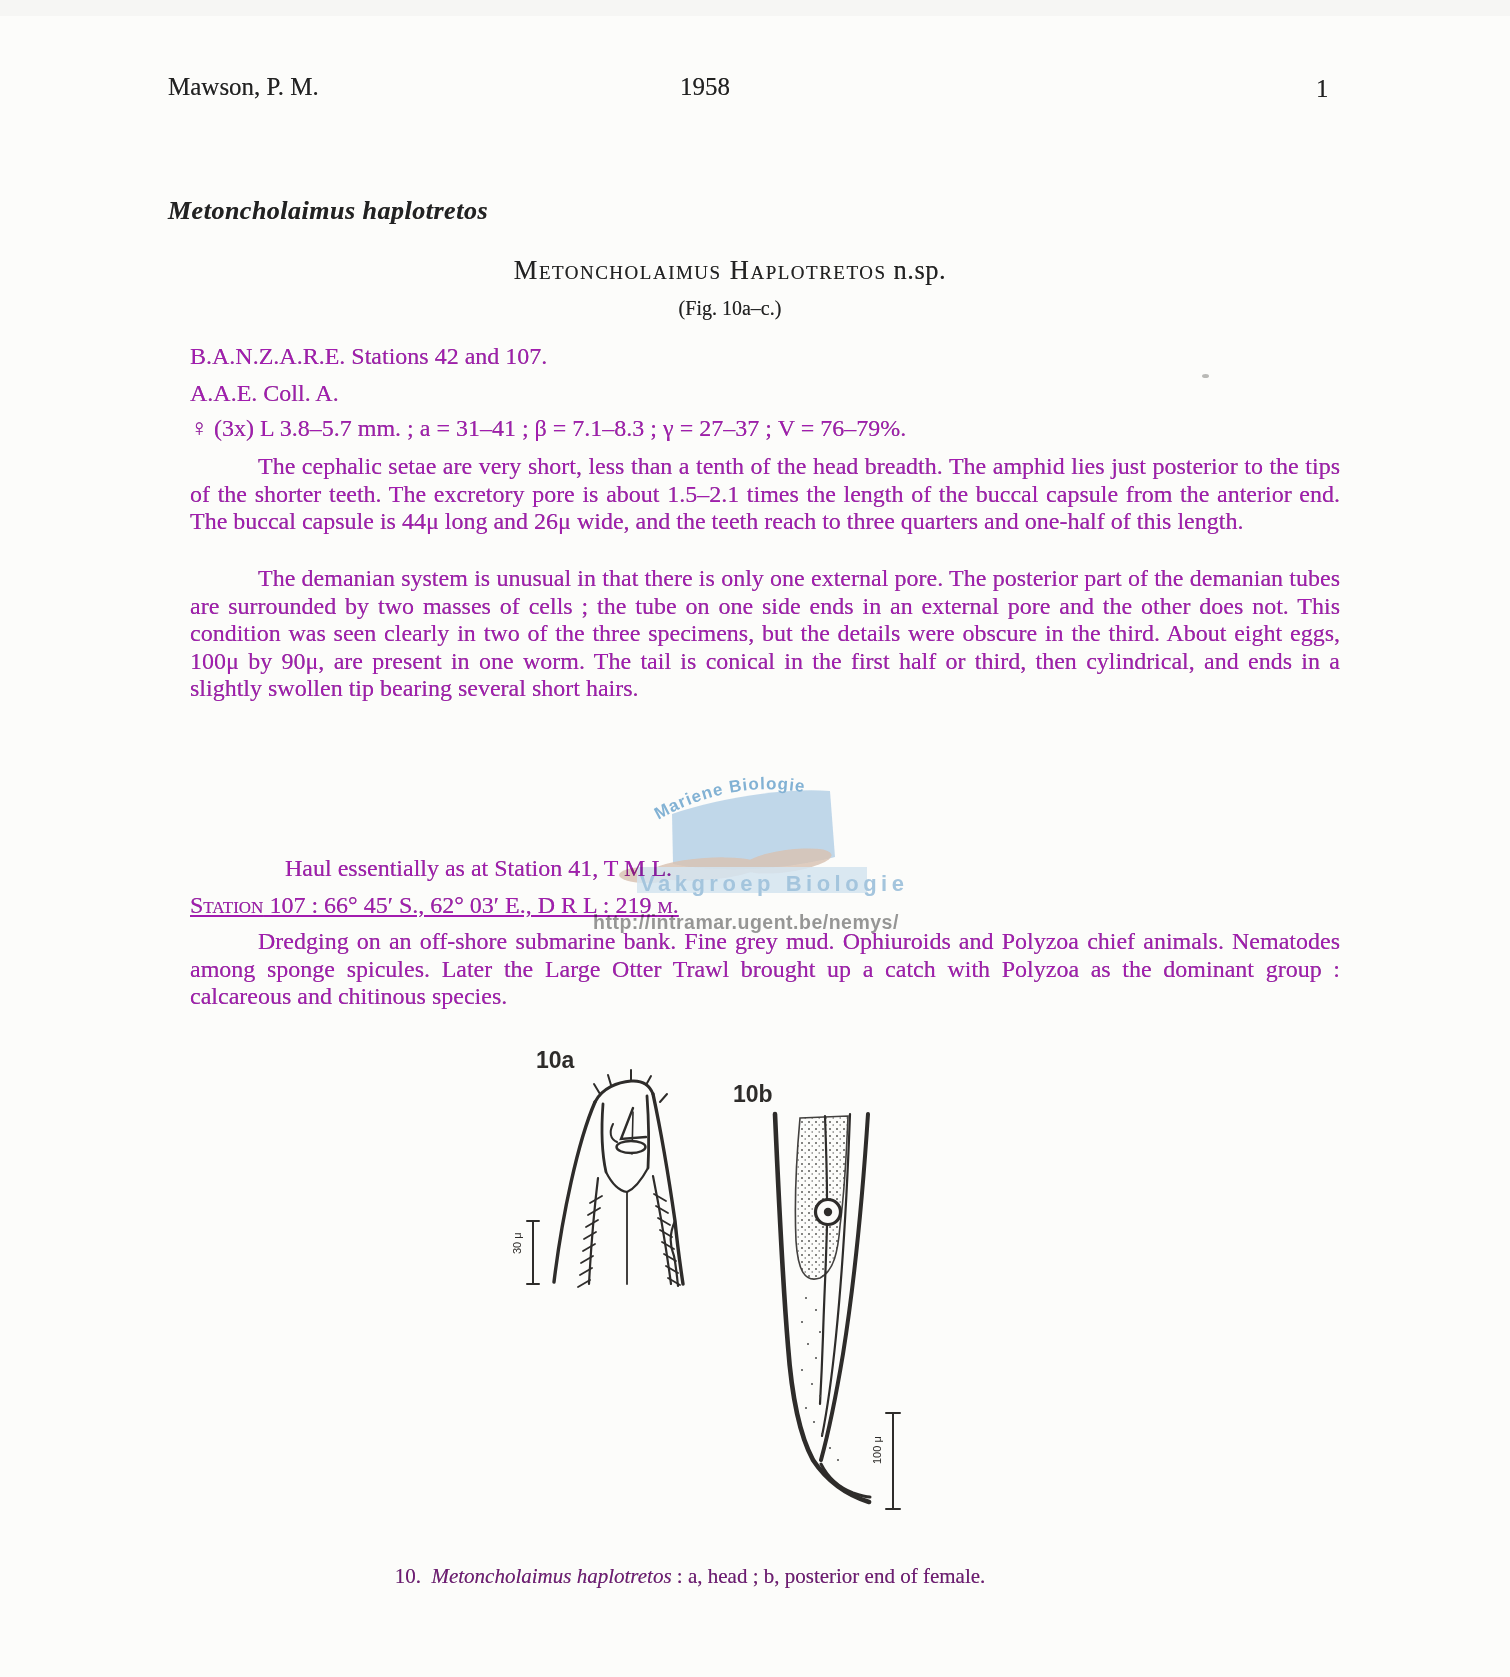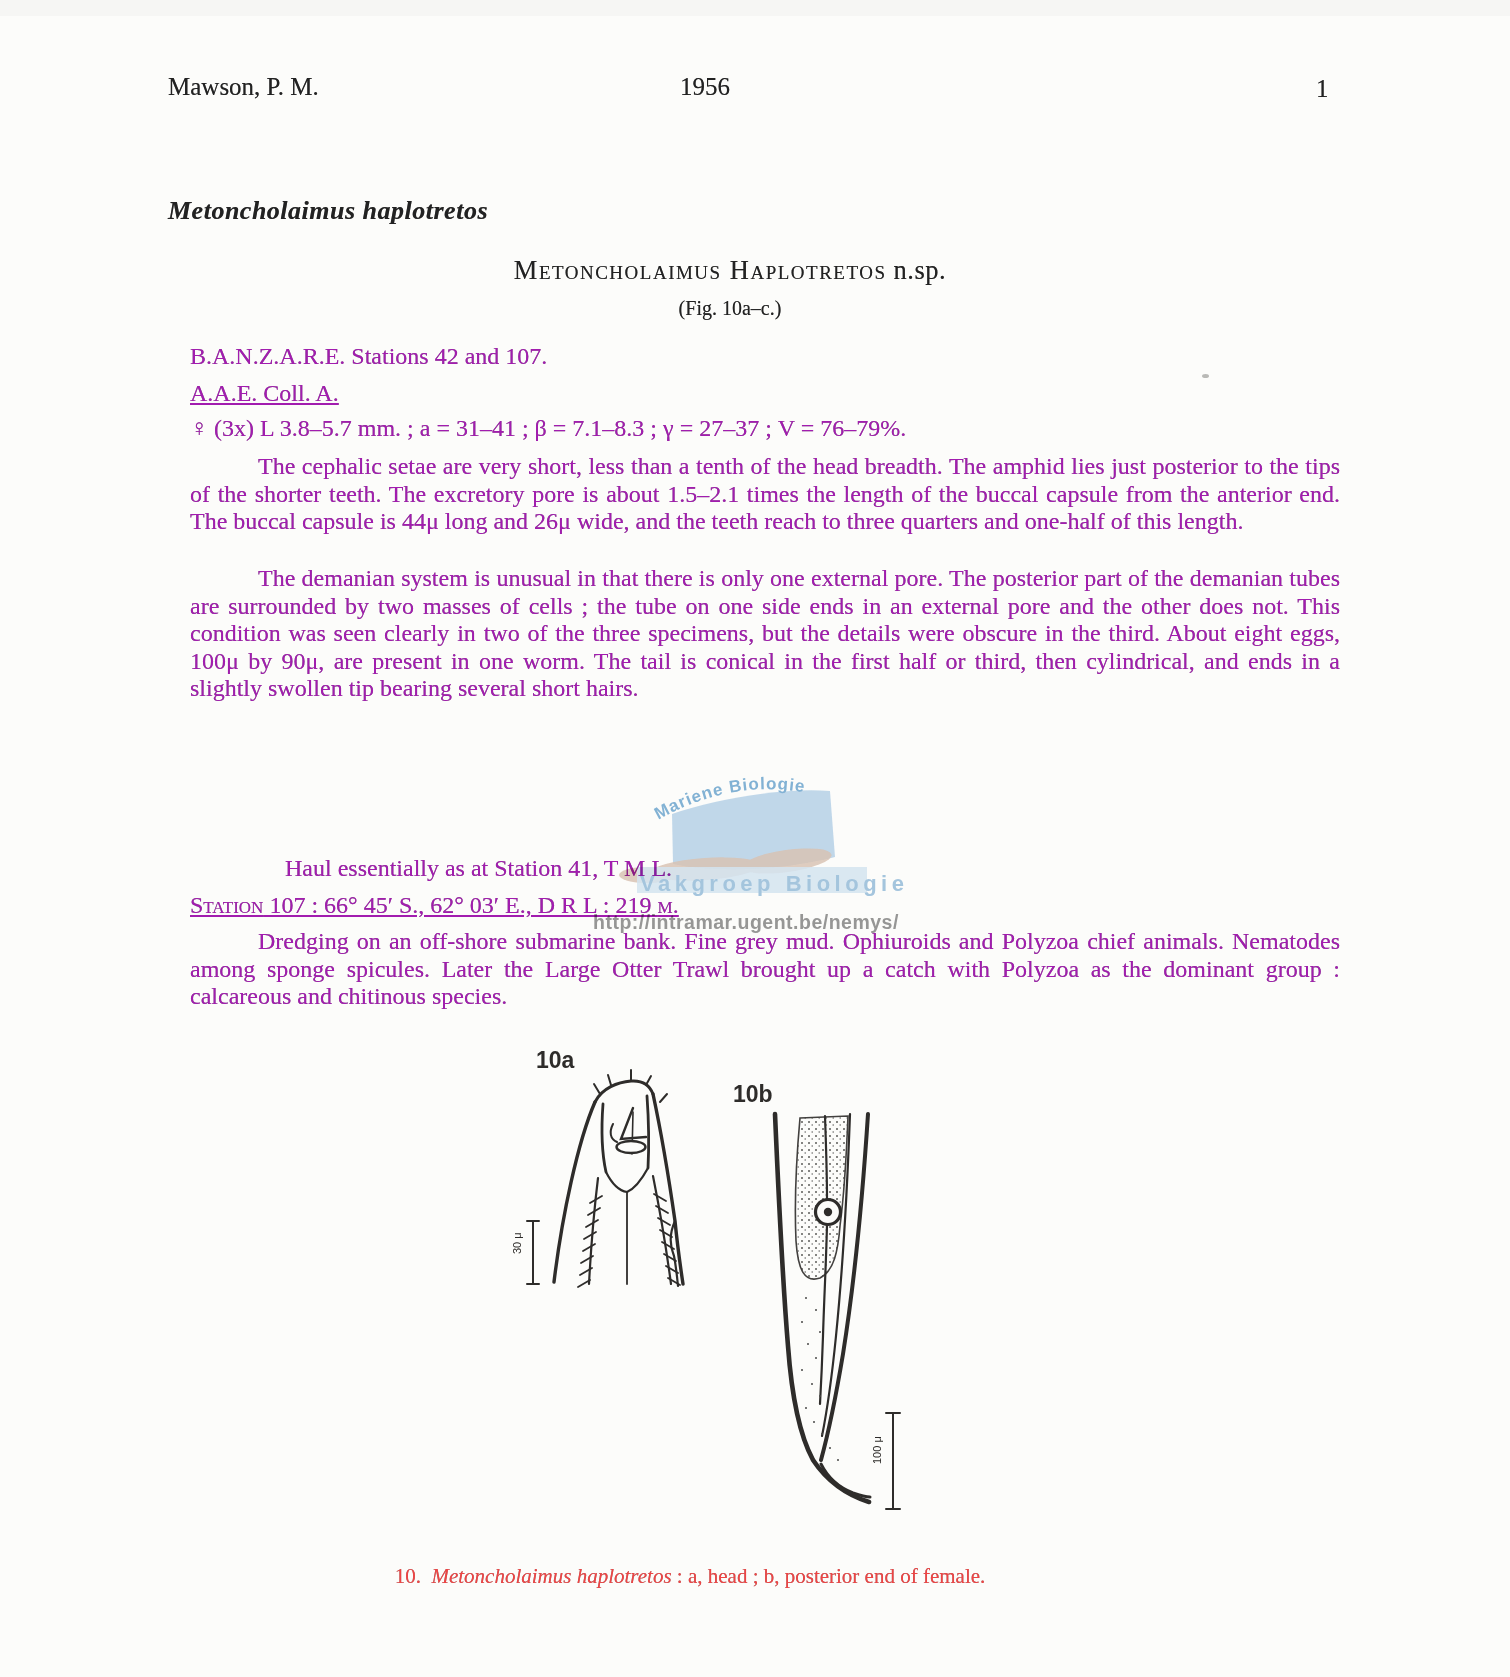--- a/index.html
+++ b/index.html
@@ -10,45 +10,45 @@
   .hline{font-size:25px;line-height:31px;white-space:nowrap;}
   .body-block{left:190px;width:1150px;font-size:24px;line-height:27.5px;text-align:justify;
               color:#a21caf;}
   .indent{text-indent:68px;}
   .nowrapline{white-space:nowrap;text-align:left;}
   .sc{font-variant:small-caps;}
   .species-head{font-size:26px;font-weight:bold;font-style:italic;letter-spacing:.5px;}
   .main-title{font-size:26.5px;letter-spacing:1.5px;}
   .fig-ref{font-size:20px;}
   .centered{text-align:center;}
-  .caption{font-size:21px;color:#ef4444;}
+  .caption{font-size:21px;color:#701a75;}
   .caption .sp{font-style:italic;}
   .soft{text-shadow:0 0 .5px rgba(40,40,40,.55);}
   .pencil-mark{left:1202px;top:358px;width:7px;height:4px;background:#b9b9b6;border-radius:50%;}
   .wm{left:555px;top:683px;width:360px;height:250px;mix-blend-mode:multiply;opacity:.92;}
   svg text{font-family:"Liberation Sans","DejaVu Sans",sans-serif;}
 </style>
 </head>
 <body>
 
 <div class="page">
 
   <div class="abs hline soft" style="left:168px;top:55px;">Mawson, P. M.</div>
-  <div class="abs hline soft" style="left:680px;top:55px;">1956</div>
+  <div class="abs hline soft" style="left:680px;top:55px;">1958</div>
   <div class="abs hline soft" style="left:1316px;top:57px;">1</div>
 
   <div class="abs species-head soft" style="left:168px;top:180px;">Metoncholaimus haplotretos</div>
 
   <div class="abs centered" style="left:150px;top:239px;width:1160px;">
     <span class="main-title sc soft">Metoncholaimus Haplotretos</span><span class="main-title soft" style="letter-spacing:.5px;"> n.sp.</span>
   </div>
   <div class="abs centered fig-ref soft" style="left:150px;top:281px;width:1160px;">(Fig. 10a–c.)</div>
 
   <div class="abs body-block nowrapline soft" style="top:327px;">B.A.N.Z.A.R.E. Stations 42 and 107.</div>
-  <div class="abs body-block nowrapline soft" style="top:364px;text-decoration:underline;">A.A.E. Coll. A.</div>
+  <div class="abs body-block nowrapline soft" style="top:364px;">A.A.E. Coll. A.</div>
   <div class="abs body-block nowrapline soft" style="top:399px;">♀ (3x) L 3.8–5.7 mm. ;  a = 31–41 ;  β = 7.1–8.3 ;  γ = 27–37 ;  V = 76–79%.</div>
 
   <div class="abs body-block indent soft" style="top:437px;">The cephalic setae are very short, less than a tenth of the head breadth.  The amphid lies just posterior to the tips of the shorter teeth.  The excretory pore is about 1.5–2.1 times the length of the buccal capsule from the anterior end.  The buccal capsule is 44μ long and 26μ wide, and the teeth reach to three quarters and one-half of this length.</div>
   <div class="abs body-block indent soft" style="top:549px;">The demanian system is unusual in that there is only one external pore.  The posterior part of the demanian tubes are surrounded by two masses of cells ; the tube on one side ends in an external pore and the other does not.  This condition was seen clearly in two of the three specimens, but the details were obscure in the third.  About eight eggs, 100μ by 90μ, are present in one worm.  The tail is conical in the first half or third, then cylindrical, and ends in a slightly swollen tip bearing several short hairs.</div>
 
   <div class="abs body-block nowrapline soft" style="top:839px;padding-left:95px;">Haul essentially as at Station 41, T M L.</div>
   <div class="abs body-block nowrapline soft" style="top:876px;text-decoration:underline;">
     <span class="sc">Station</span><span> 107 :  66° 45′ S., 62° 03′ E., D R L :  219 </span><span class="sc">m.</span>
   </div>
 

